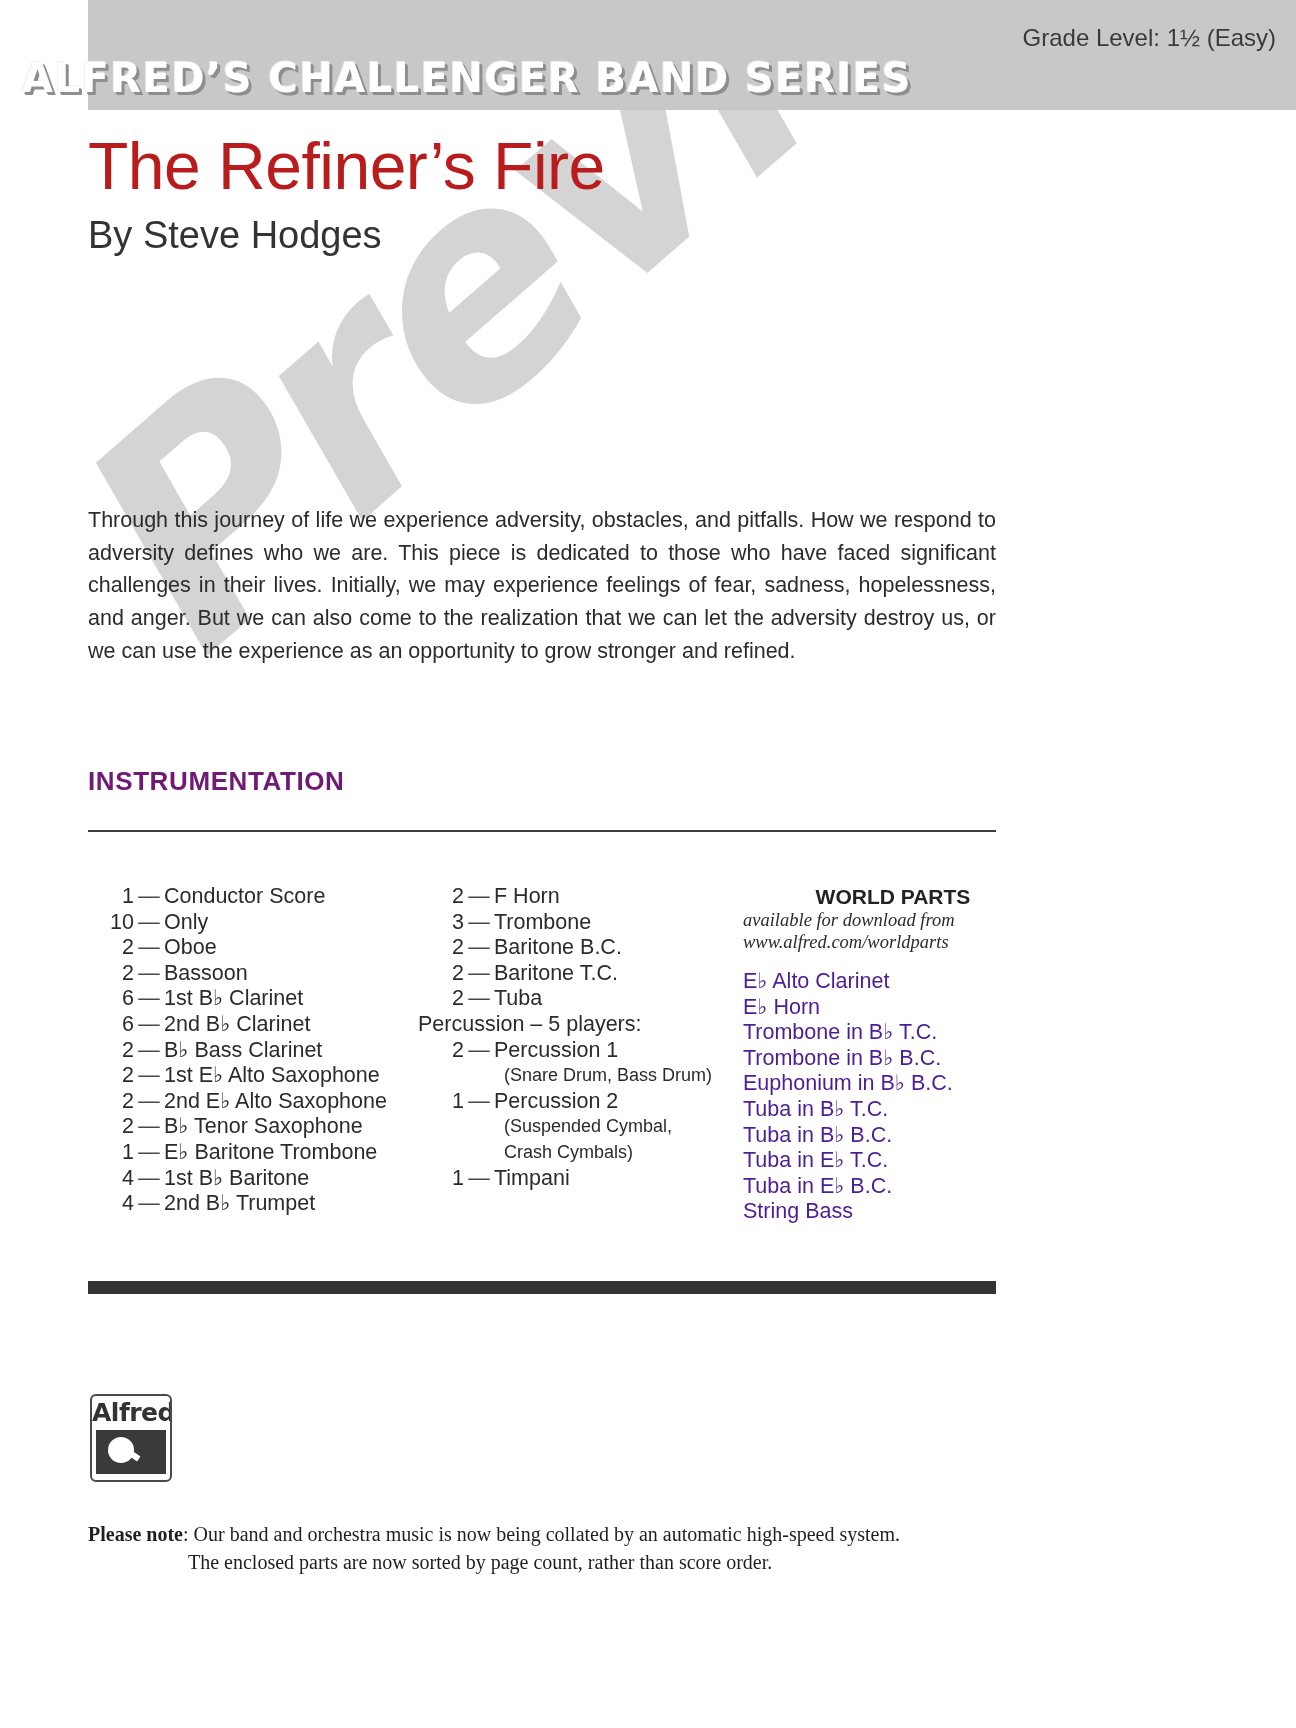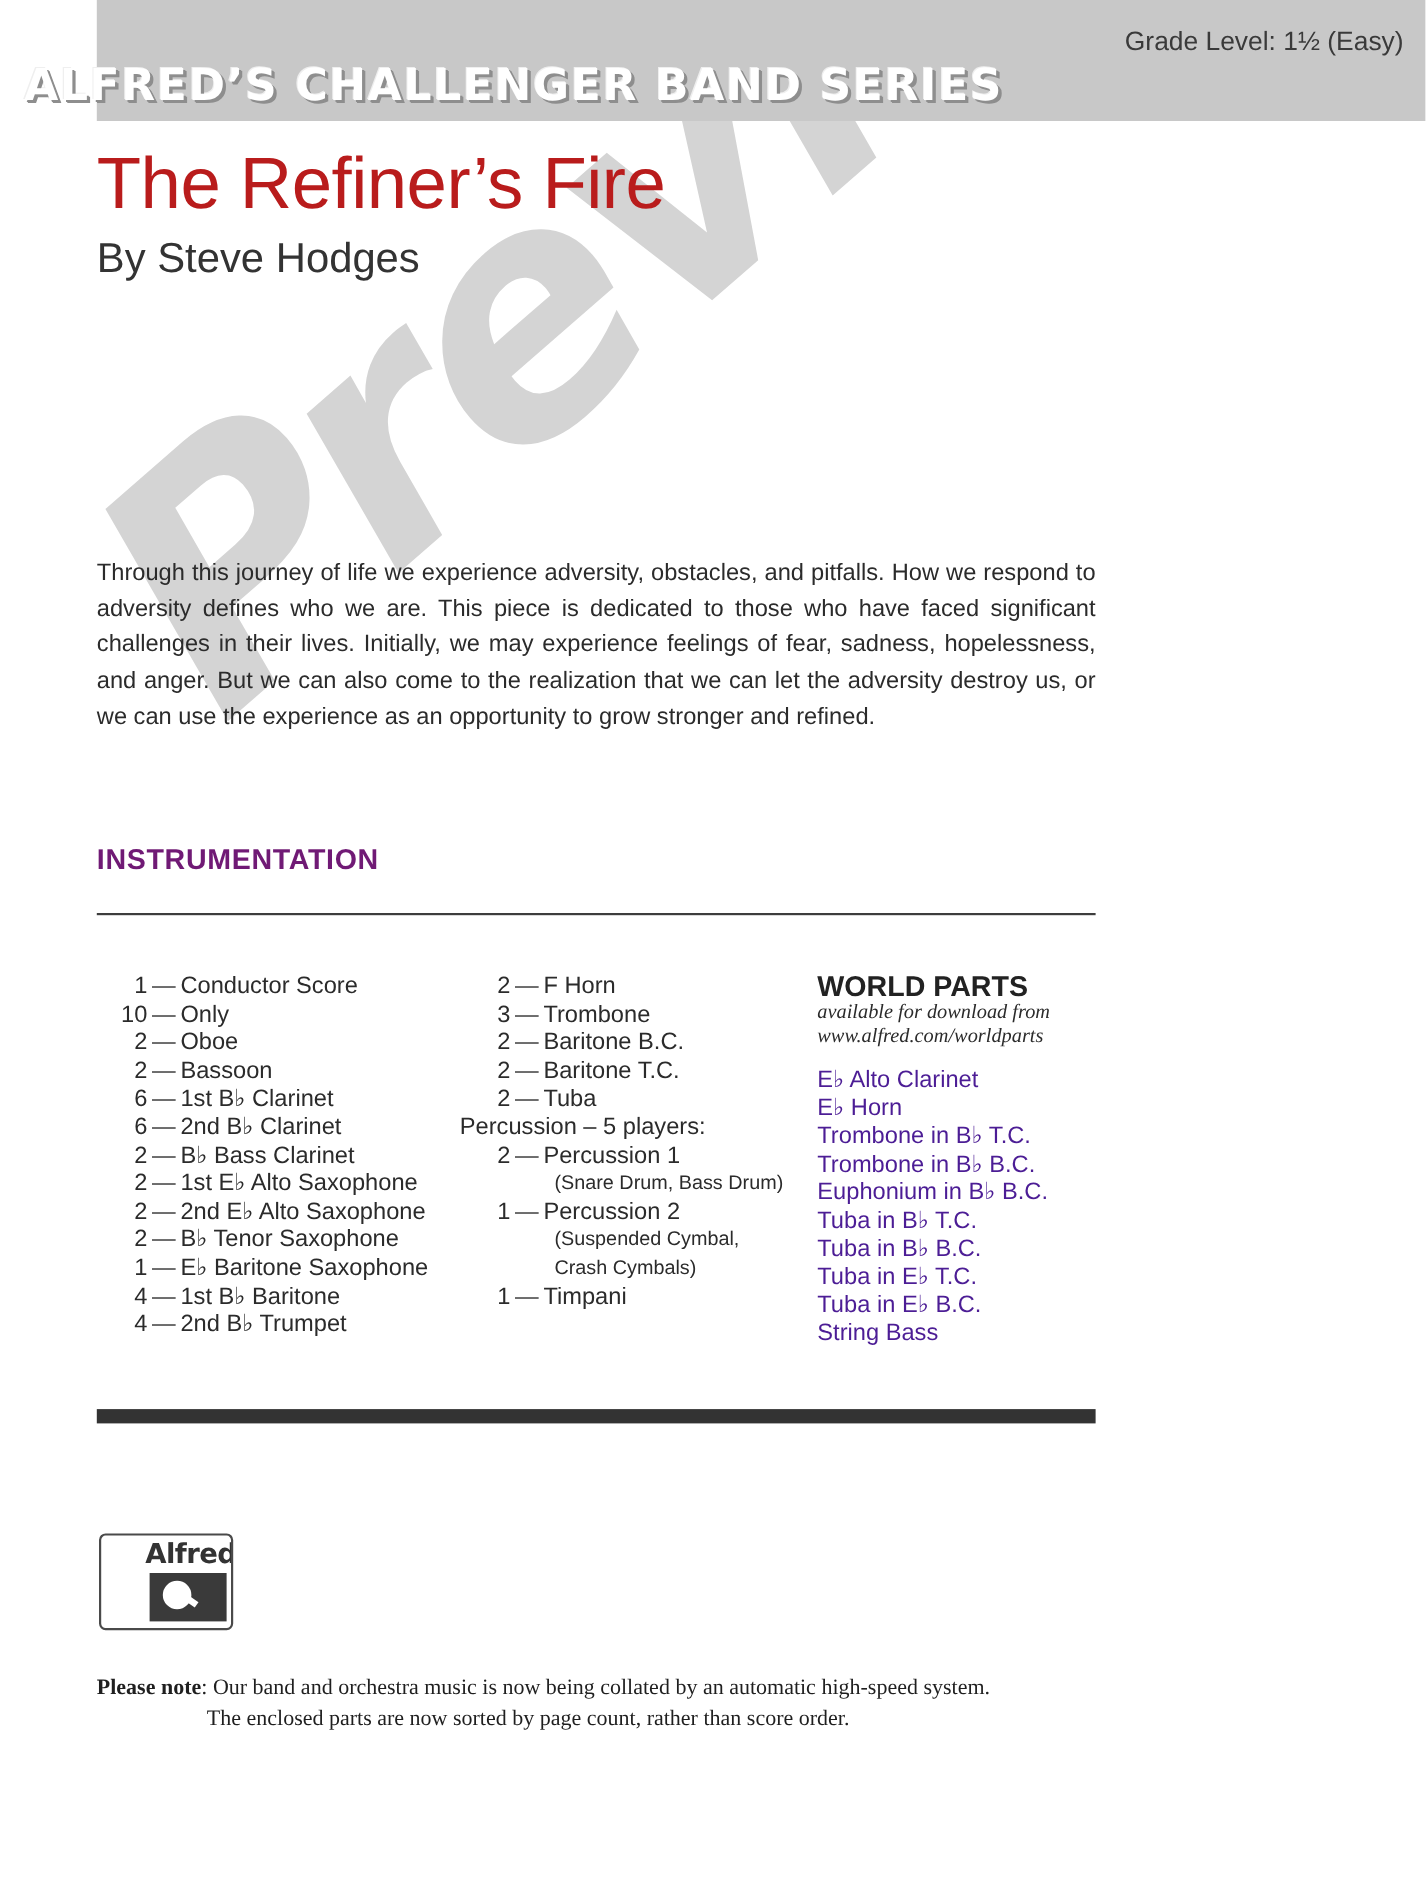--- a/index.html
+++ b/index.html
@@ -166,24 +166,25 @@
   .sub-note{
     font-size:18px;
     line-height:25.6px;
     color:#2b2b2b;
     padding-left:86px;
     white-space:nowrap;
   }
 
   
   .wp-heading{
-    font-size:26px;
+    font-size:21px;
     font-weight:700;
     color:#222;
     line-height:25px;
+    text-align:center;
   }
   .wp-avail{
     font-size:18.5px;
     font-style:italic;
     line-height:22px;
     color:#2b2b2b;
     font-family:"Liberation Serif", serif;
   }
   .wp-list{margin-top:16px;}
   .wp-item{
@@ -196,21 +197,20 @@
   
   .logo{
     position:absolute;
     left:90px; top:1394px;
     width:78px; height:84px;
     border:2px solid #4a4a4a;
     border-radius:6px;
     background:#ffffff;
     z-index:11;
     overflow:hidden;
-    padding-left:40px;
   }
   .logo-word{
     font-family:"DejaVu Sans", sans-serif;
     font-size:25px;
     font-weight:700;
     color:#333;
     text-align:center;
     line-height:34px;
     letter-spacing:-.5px;
   }
@@ -322,21 +322,21 @@
           <span class="nm">2nd E♭ Alto Saxophone</span>
         </div>
         <div class="line">
           <span class="qty">2</span>
           <span class="dash">—</span>
           <span class="nm">B♭ Tenor Saxophone</span>
         </div>
         <div class="line">
           <span class="qty">1</span>
           <span class="dash">—</span>
-          <span class="nm">E♭ Baritone Saxophone</span>
+          <span class="nm">E♭ Baritone Trombone</span>
         </div>
         <div class="line">
           <span class="qty">4</span>
           <span class="dash">—</span>
           <span class="nm">1st B♭ Baritone</span>
         </div>
         <div class="line">
           <span class="qty">4</span>
           <span class="dash">—</span>
           <span class="nm">2nd B♭ Trumpet</span>

